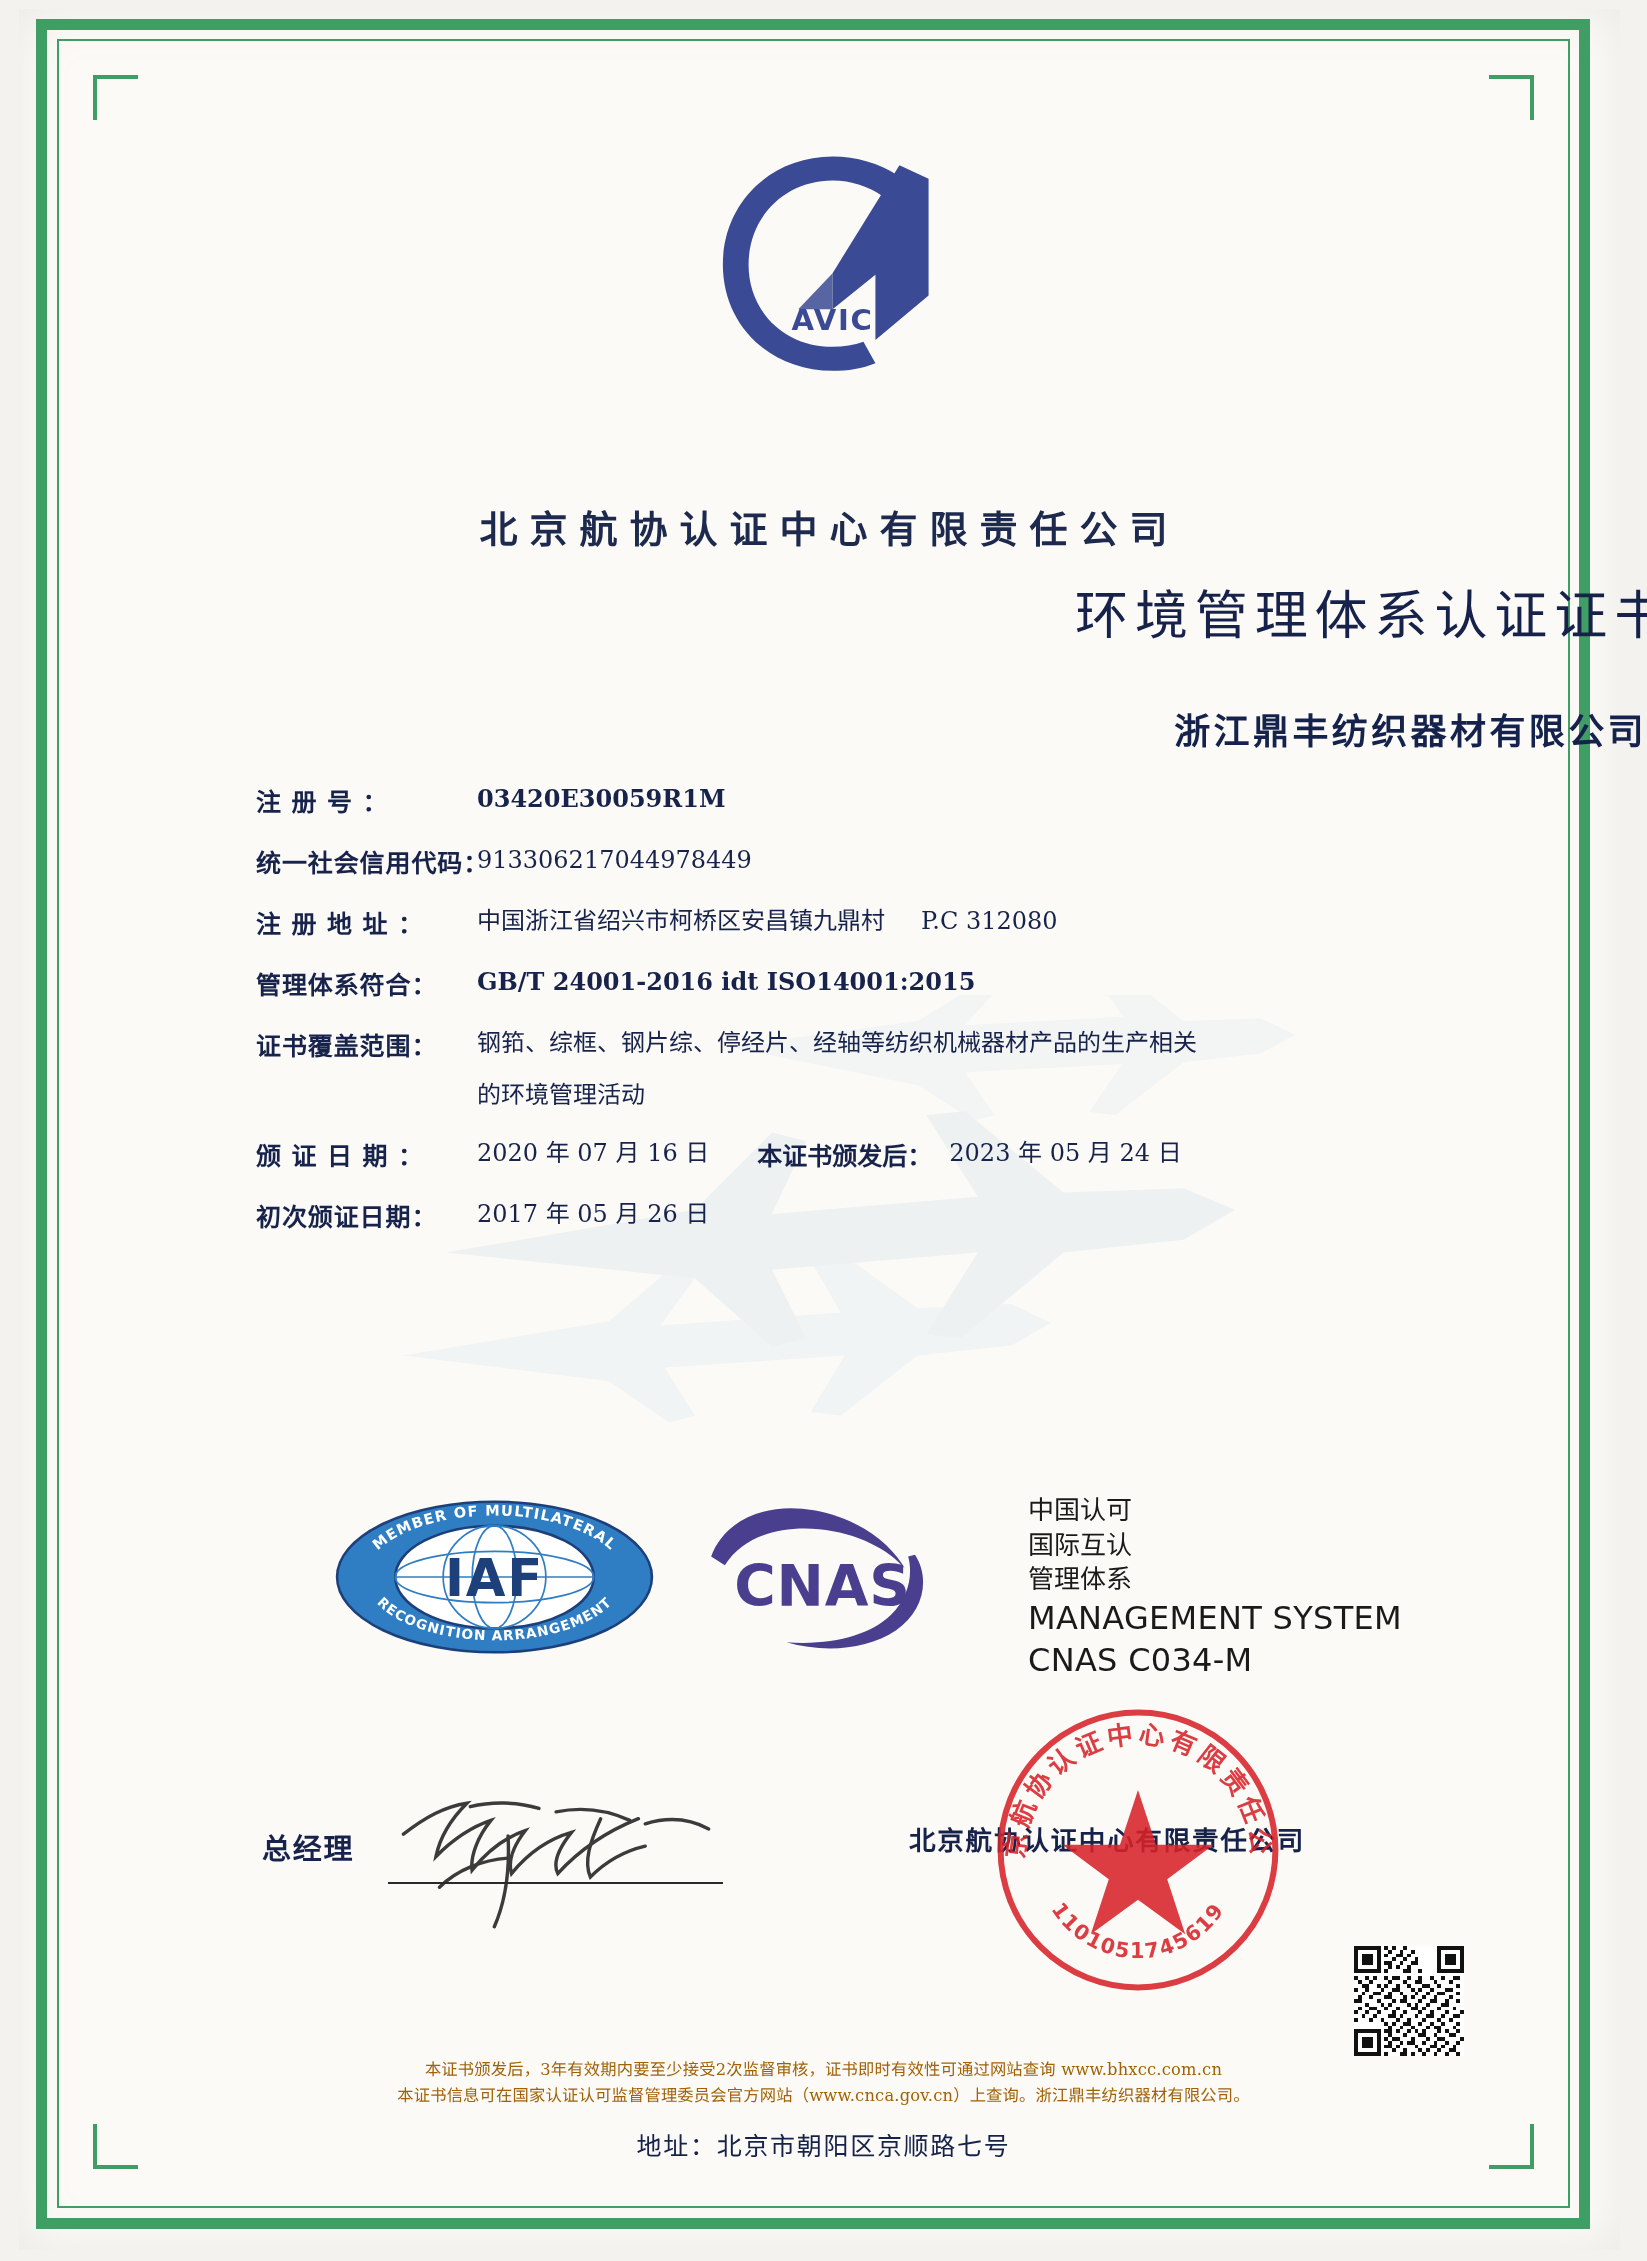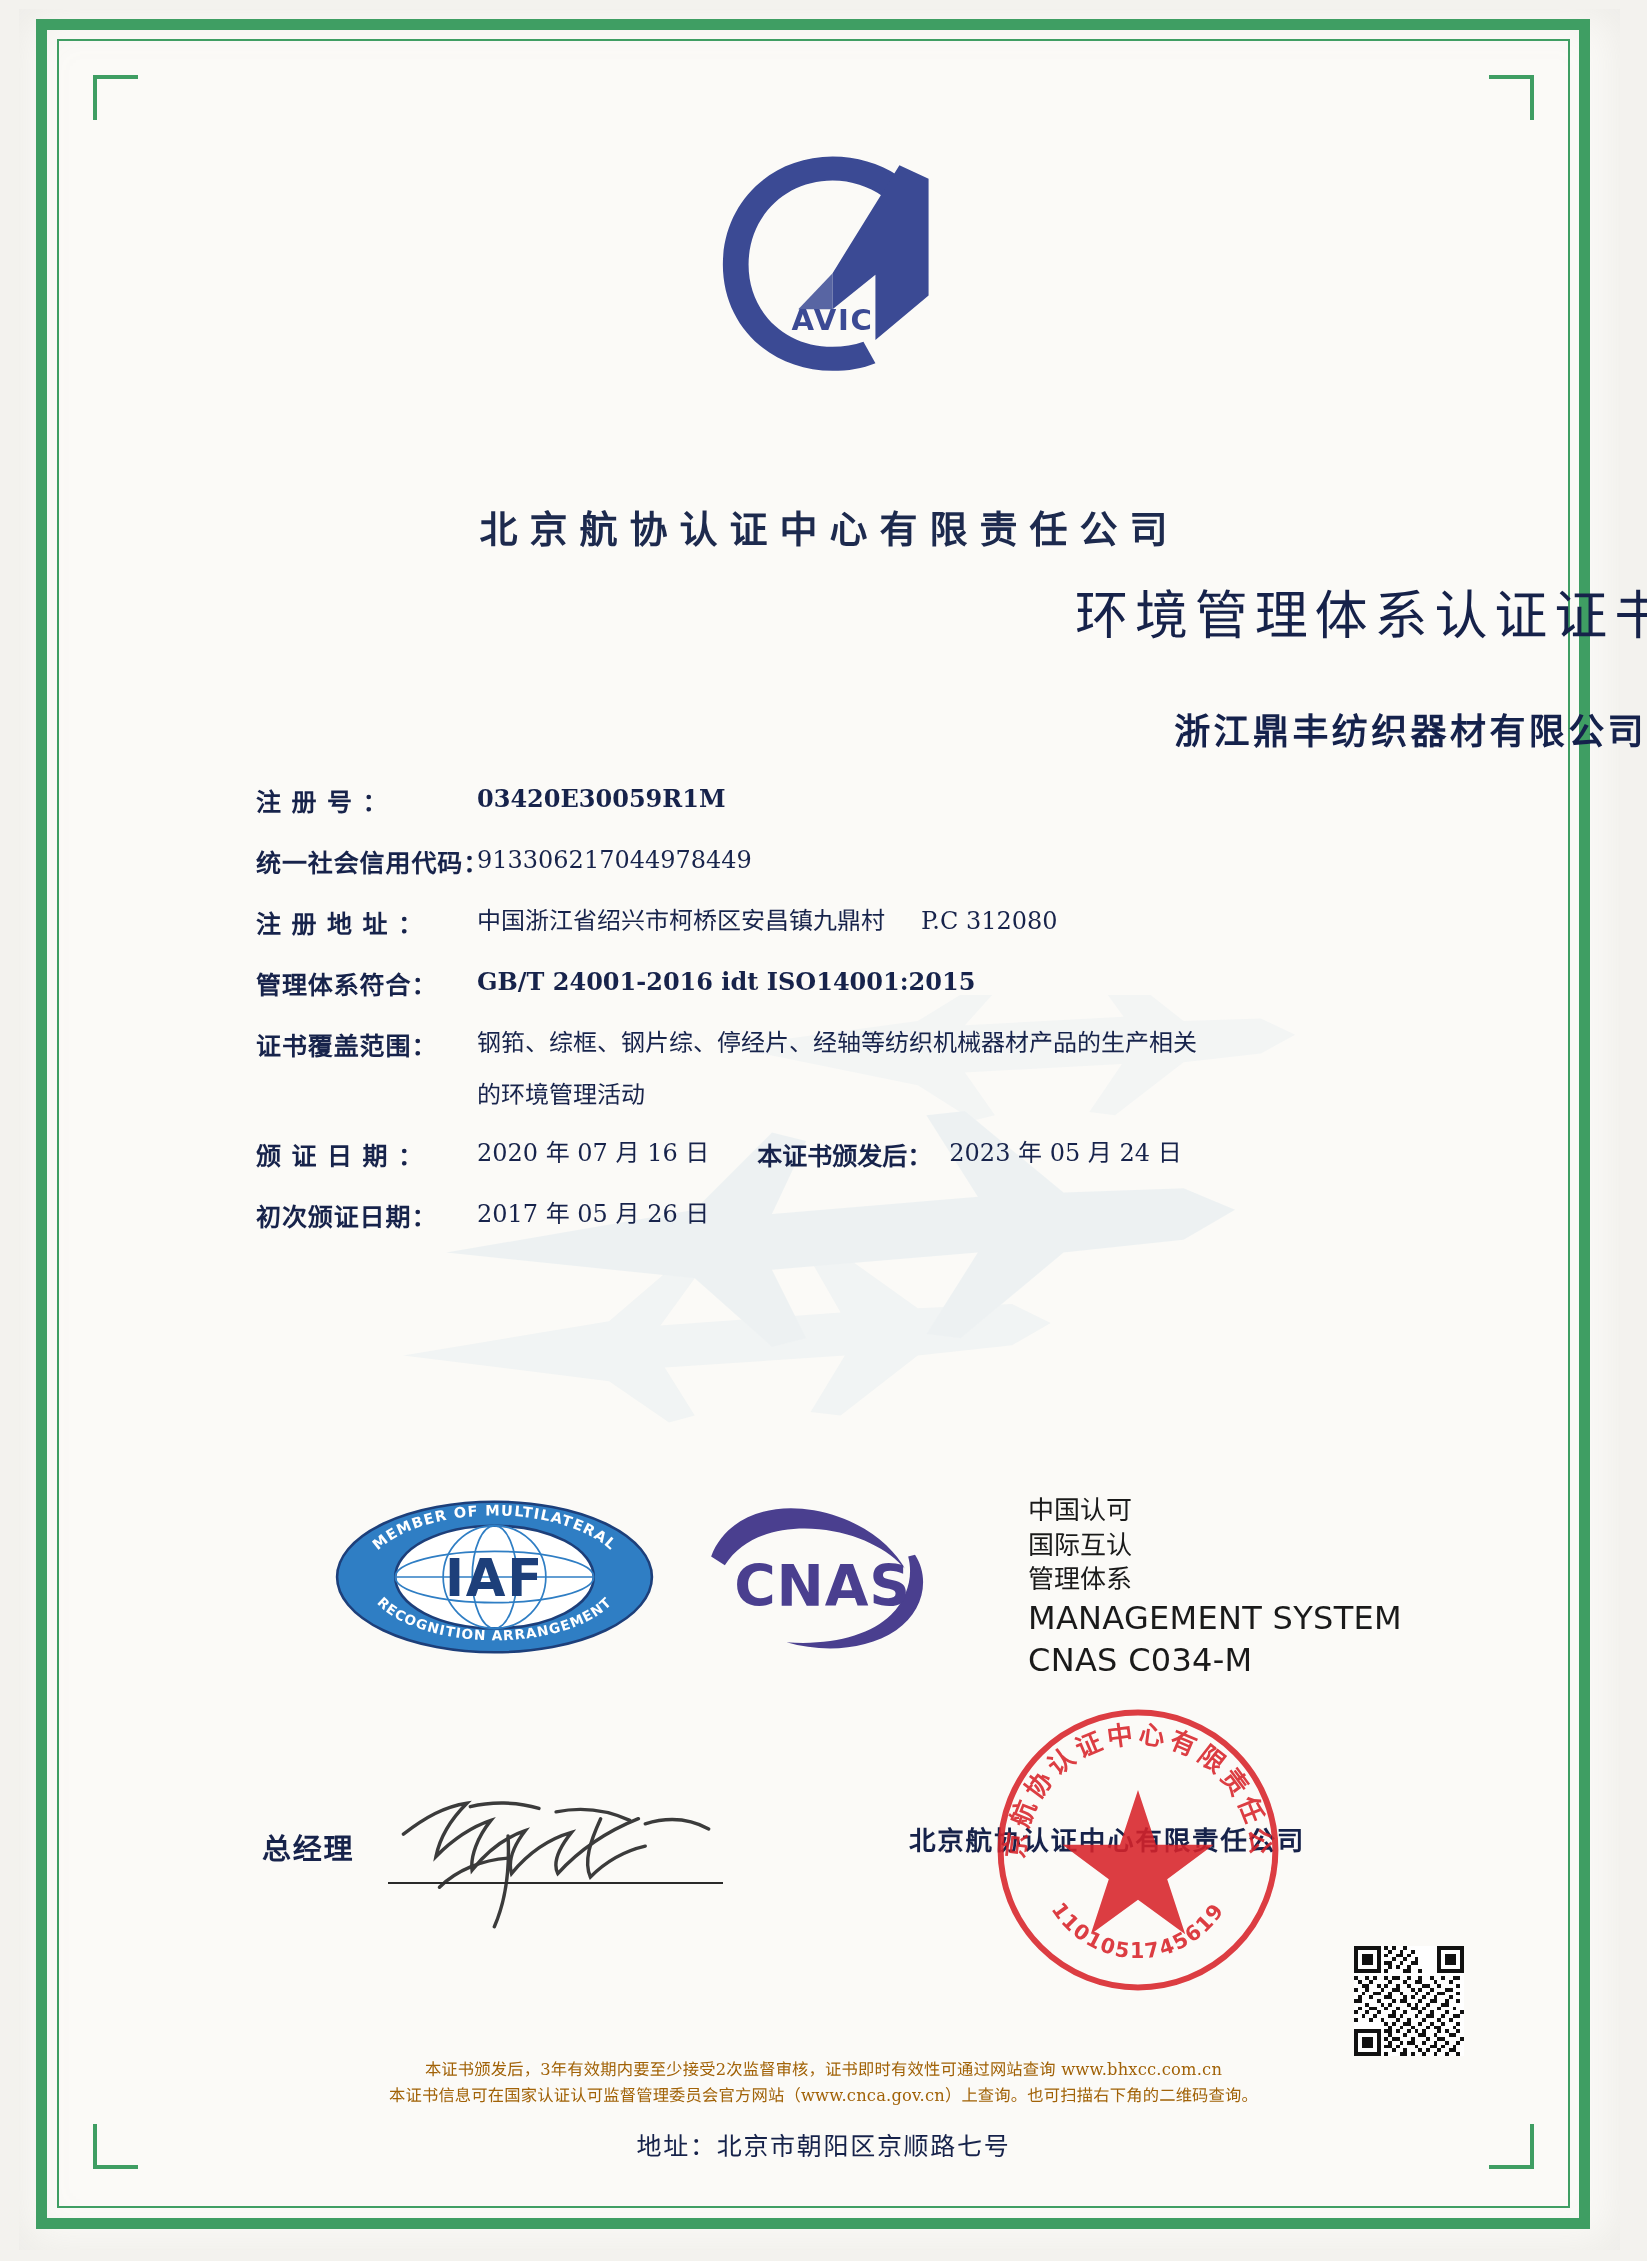--- a/index.html
+++ b/index.html
@@ -629,18 +629,18 @@
         <rect x="15" y="28" width="1" height="1"></rect>
       <rect x="18" y="28" width="1" height="1"></rect>
         <rect x="21" y="28" width="1" height="1"></rect>
         <rect x="24" y="28" width="1" height="1"></rect>
         <rect x="27" y="28" width="1" height="1"></rect>
     </g>
   </svg>
 
   <div class="footnotes">
     <div class="footnote">本证书颁发后，3年有效期内要至少接受2次监督审核，证书即时有效性可通过网站查询 www.bhxcc.com.cn</div>
-    <div class="footnote">本证书信息可在国家认证认可监督管理委员会官方网站（www.cnca.gov.cn）上查询。也可扫描右下角的二维码查询。</div>
+    <div class="footnote">本证书信息可在国家认证认可监督管理委员会官方网站（www.cnca.gov.cn）上查询。浙江鼎丰纺织器材有限公司。</div>
   </div>
   <div class="address-line">地址：北京市朝阳区京顺路七号</div>
 
 </div>
 
 
 </body></html>

